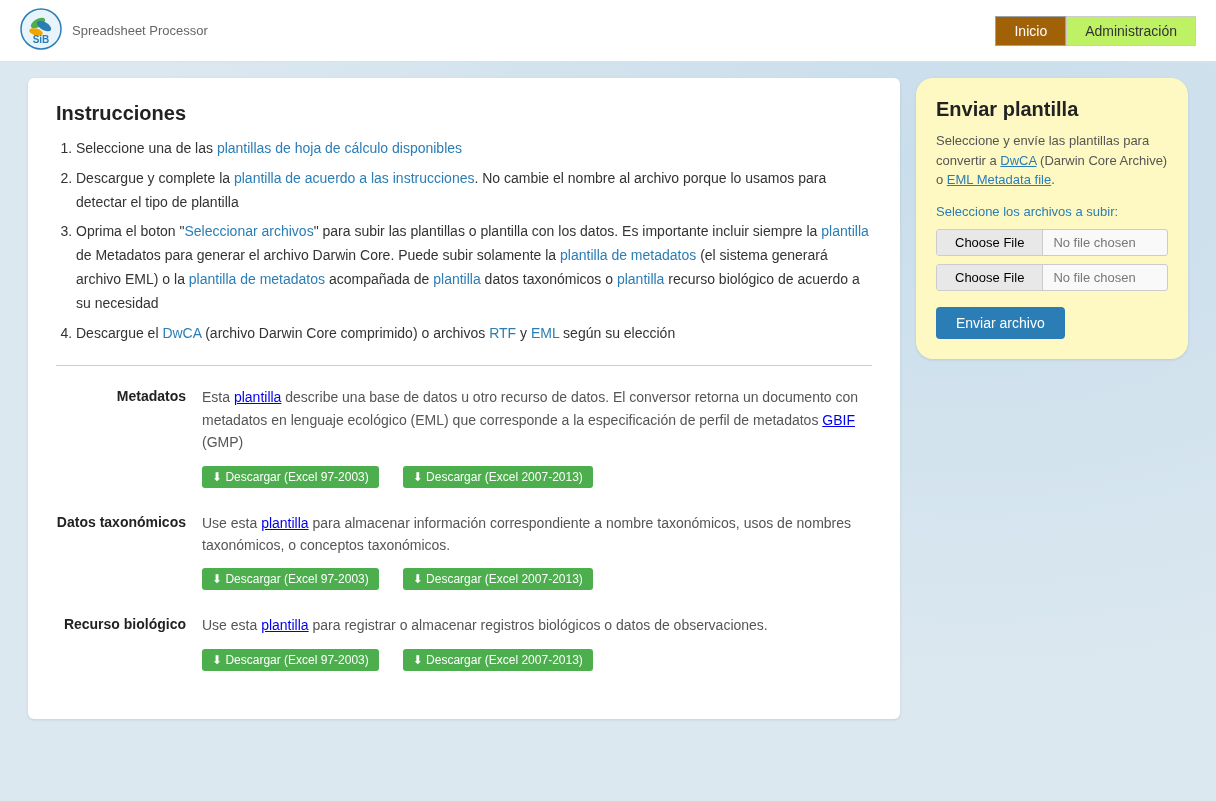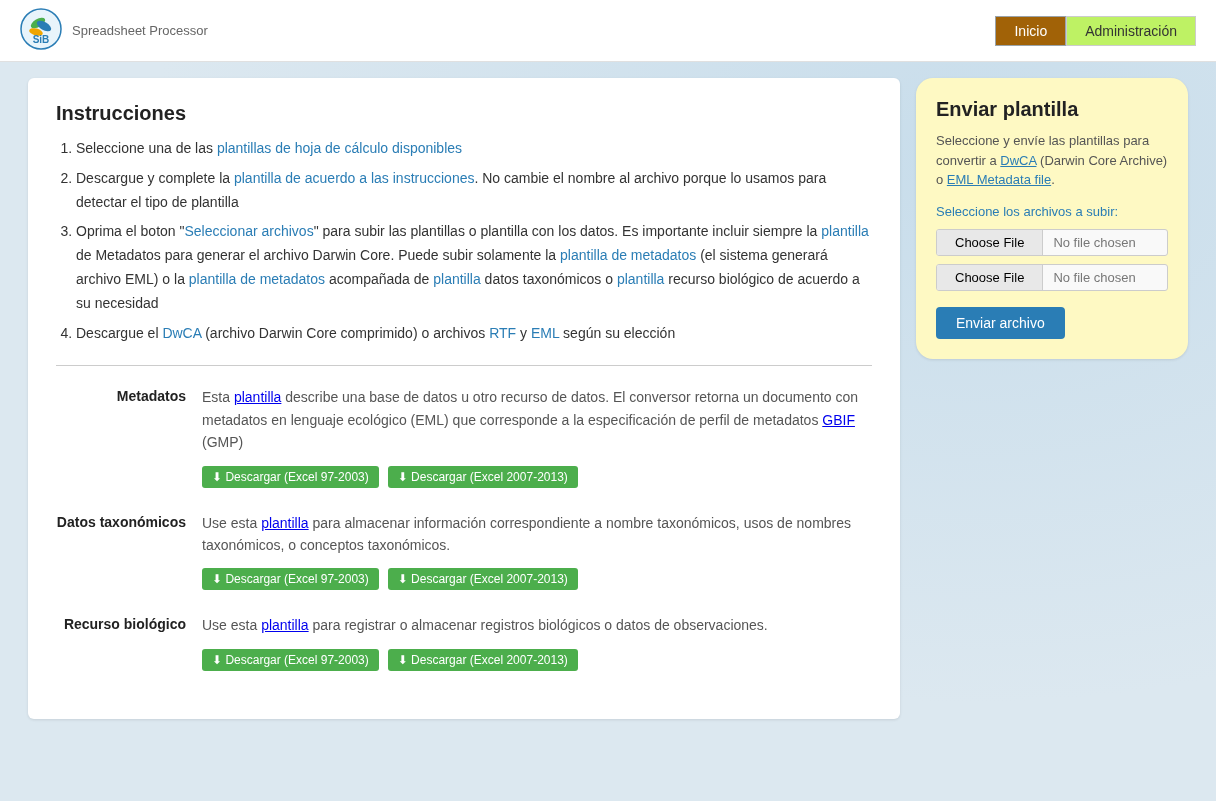--- a/index.html
+++ b/index.html
@@ -132,21 +132,21 @@
     .btn-download {
       display: inline-block;
       background: #4cae4c;
       color: white;
       padding: 4px 10px;
       border-radius: 3px;
       font-size: 12px;
       text-decoration: none;
       cursor: pointer;
       border: none;
-      margin-right: 5px;
+      margin-right: 20px;
       margin-top: 4px;
     }
     .btn-download:before {
       content: '⬇ ';
     }
 
     
     .right-panel {
       width: 272px;
       background: #fef9c3;

